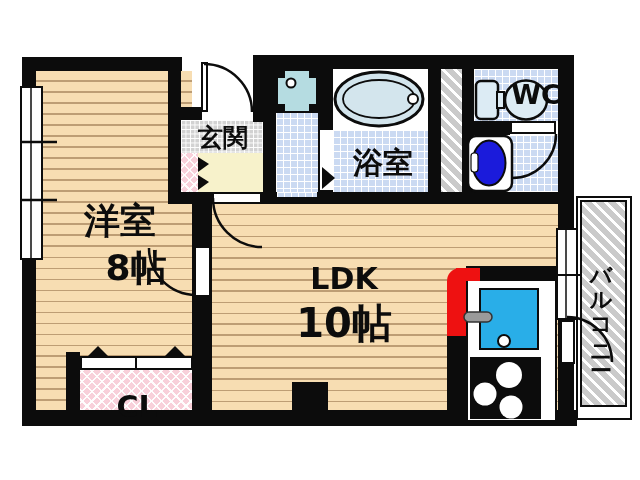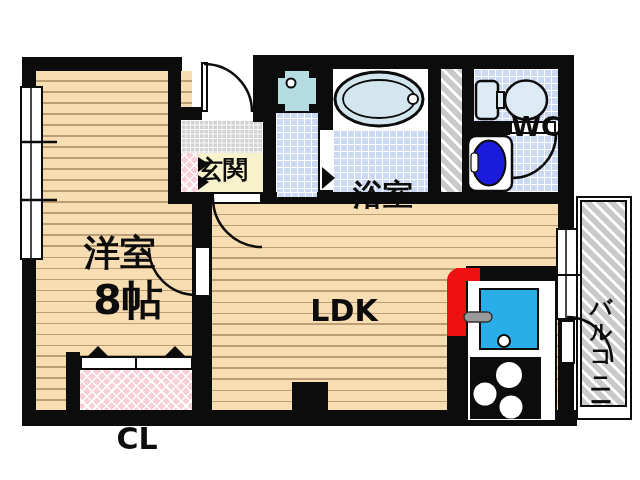--- a/index.html
+++ b/index.html
@@ -15,21 +15,21 @@
   .tile-gray{background-color:#d2d2d2;
     background-image:linear-gradient(#fff 1px,transparent 1px),
                      linear-gradient(90deg,#fff 1px,transparent 1px);
     background-size:4.5px 4.5px;}
   .pink{background-color:#f8d0da;
     background-image:repeating-linear-gradient(45deg,rgba(255,255,255,.95) 0 1.5px,transparent 1.5px 7px),
                      repeating-linear-gradient(-45deg,rgba(255,255,255,.95) 0 1.5px,transparent 1.5px 7px);}
   .hatch{background:repeating-linear-gradient(45deg,#cacaca 0 6px,#ffffff 6px 8.5px);}
   .cream{background:#f7f2cb;}
   .whitebox{background:#fff;border:2px solid #0c0c0c;}
-  .label{color:#0c0c0c;font-weight:bold;transform:translate(-50%,-50%);white-space:nowrap;line-height:1;margin-top:32px;}
+  .label{color:#0c0c0c;font-weight:bold;transform:translate(-50%,-50%);white-space:nowrap;line-height:1;}
   .vtext{writing-mode:vertical-rl;text-orientation:mixed;letter-spacing:2px;}
   svg{position:absolute;left:0;top:0;pointer-events:none;}
 </style>
 </head>
 <body>
 
 <div id="plan">
 
   <div class="floor" style="left:36px;top:71px;width:156px;height:339px;"></div>
   <div class="floor" style="left:212px;top:204px;width:348px;height:206px;"></div>
@@ -143,21 +143,22 @@
     <g stroke="#0c0c0c">
       <line x1="31" y1="88" x2="31" y2="258" stroke-width="1.5"></line>
       <line x1="20" y1="142" x2="57" y2="142" stroke-width="2.5"></line>
       <line x1="20" y1="200" x2="57" y2="200" stroke-width="2.5"></line>
       <line x1="566" y1="230" x2="566" y2="318" stroke-width="1.5"></line>
       <line x1="552" y1="275" x2="582" y2="275" stroke-width="2"></line>
     </g>
   </svg>
 
   <div class="label" style="left:120px;top:221px;font-size:36px;">洋室</div>
-  <div class="label" style="left:128px;top:268px;font-size:41px;">8帖</div>
+  <div class="label" style="left:136px;top:268px;font-size:36px;">8帖</div>
   <div class="label" style="left:344px;top:279px;font-size:30px;">LDK</div>
+  <div class="label" style="left:344px;top:323px;font-size:40px;">10帖</div>
   <div class="label" style="left:137px;top:407px;font-size:30px;">CL</div>
   <div class="label" style="left:223px;top:137px;font-size:25px;">玄関</div>
   <div class="label" style="left:383px;top:163px;font-size:30px;">浴室</div>
   <div class="label" style="left:536px;top:94px;font-size:27px;">WC</div>
   <div class="label vtext" style="left:601px;top:305px;font-size:22px;">バルコニー</div>
 
 </div>
 
 </body></html>

